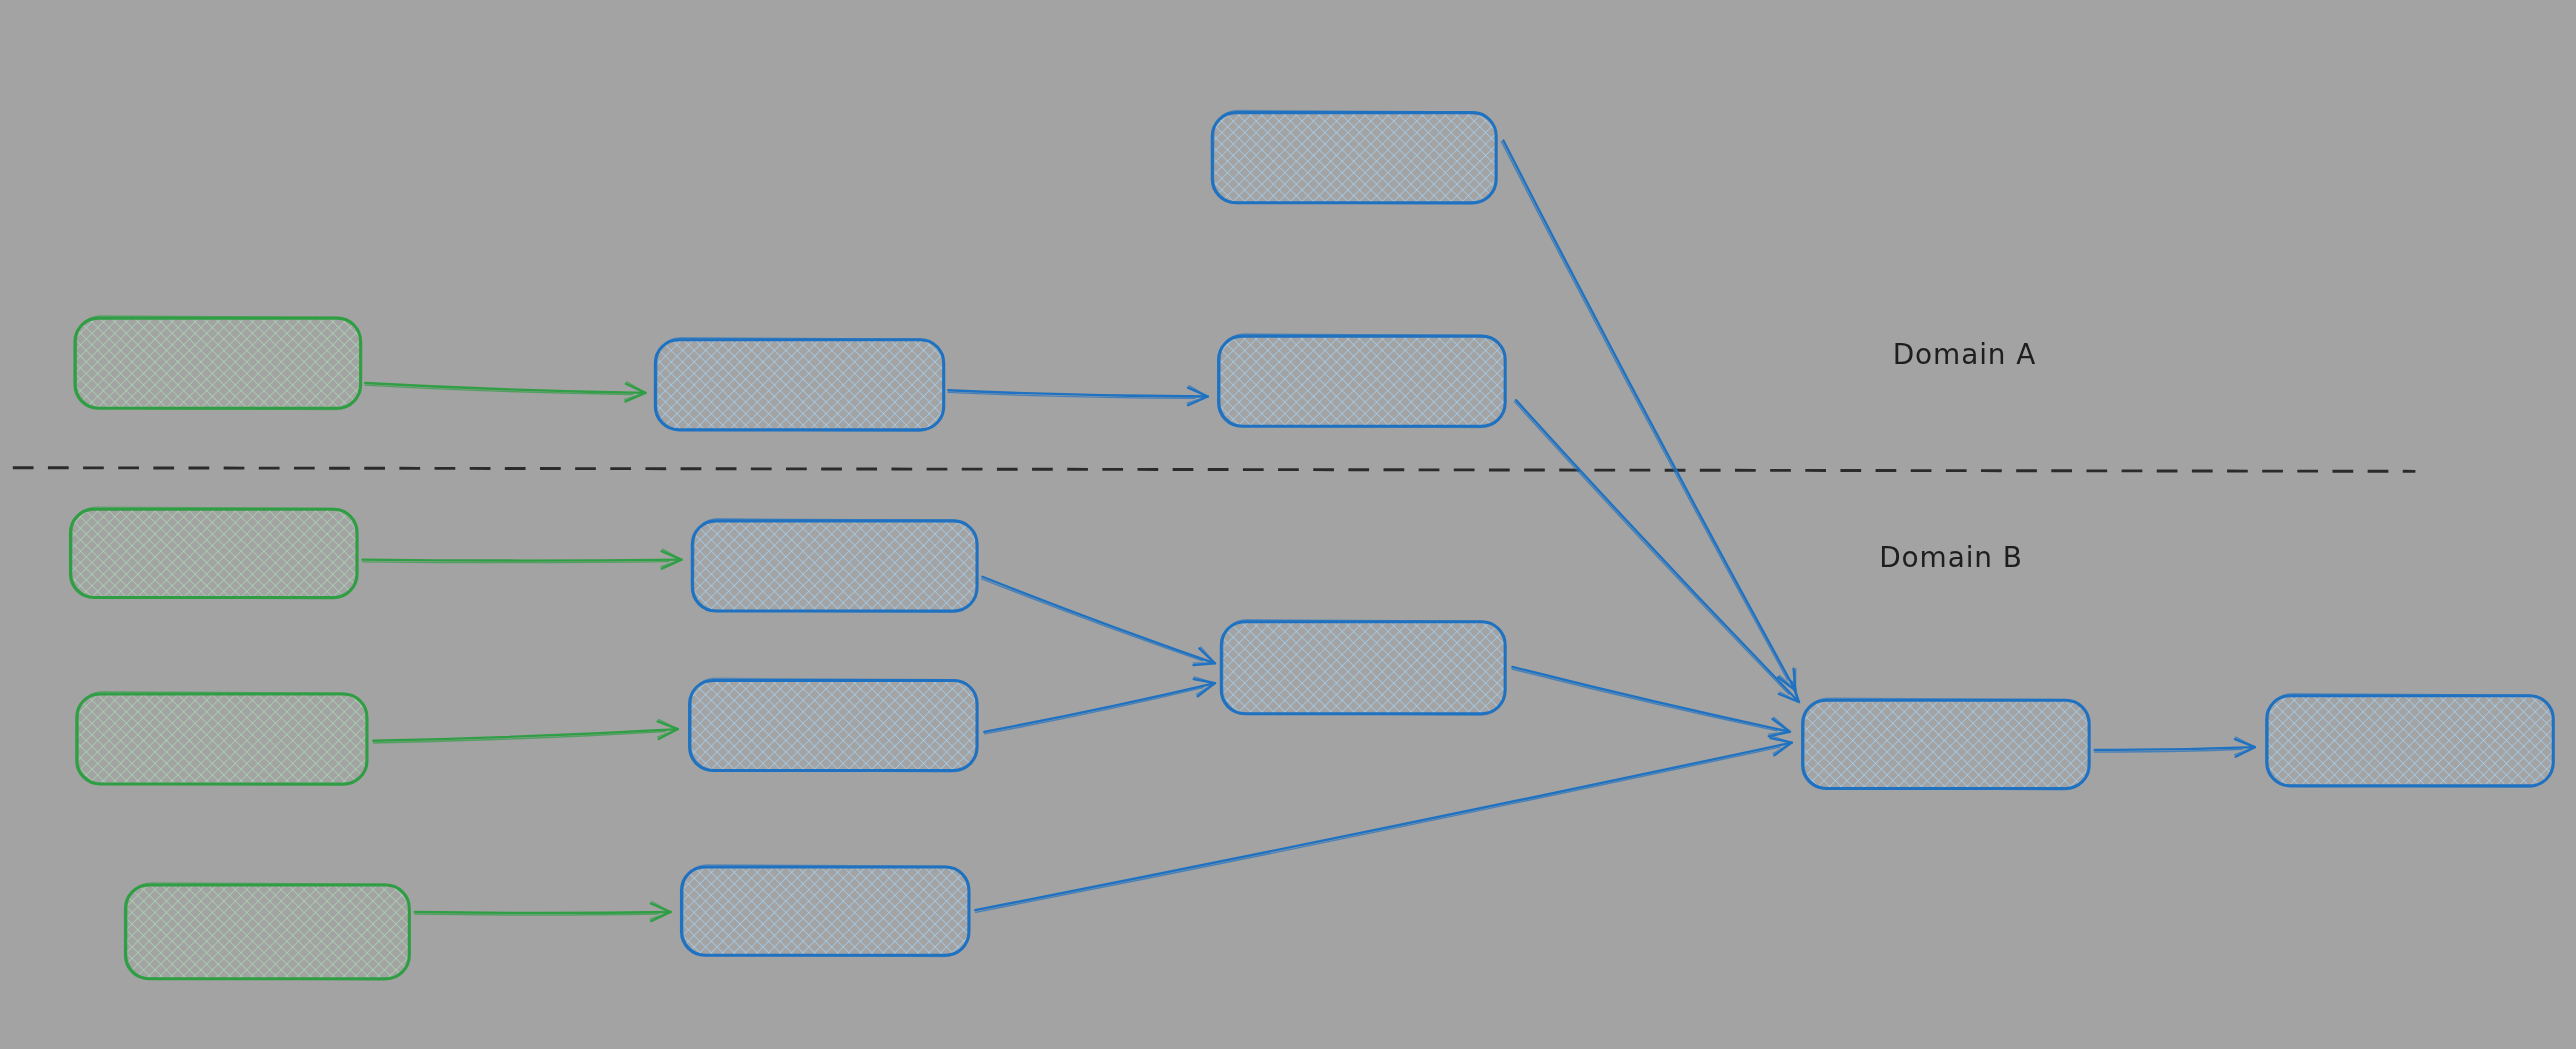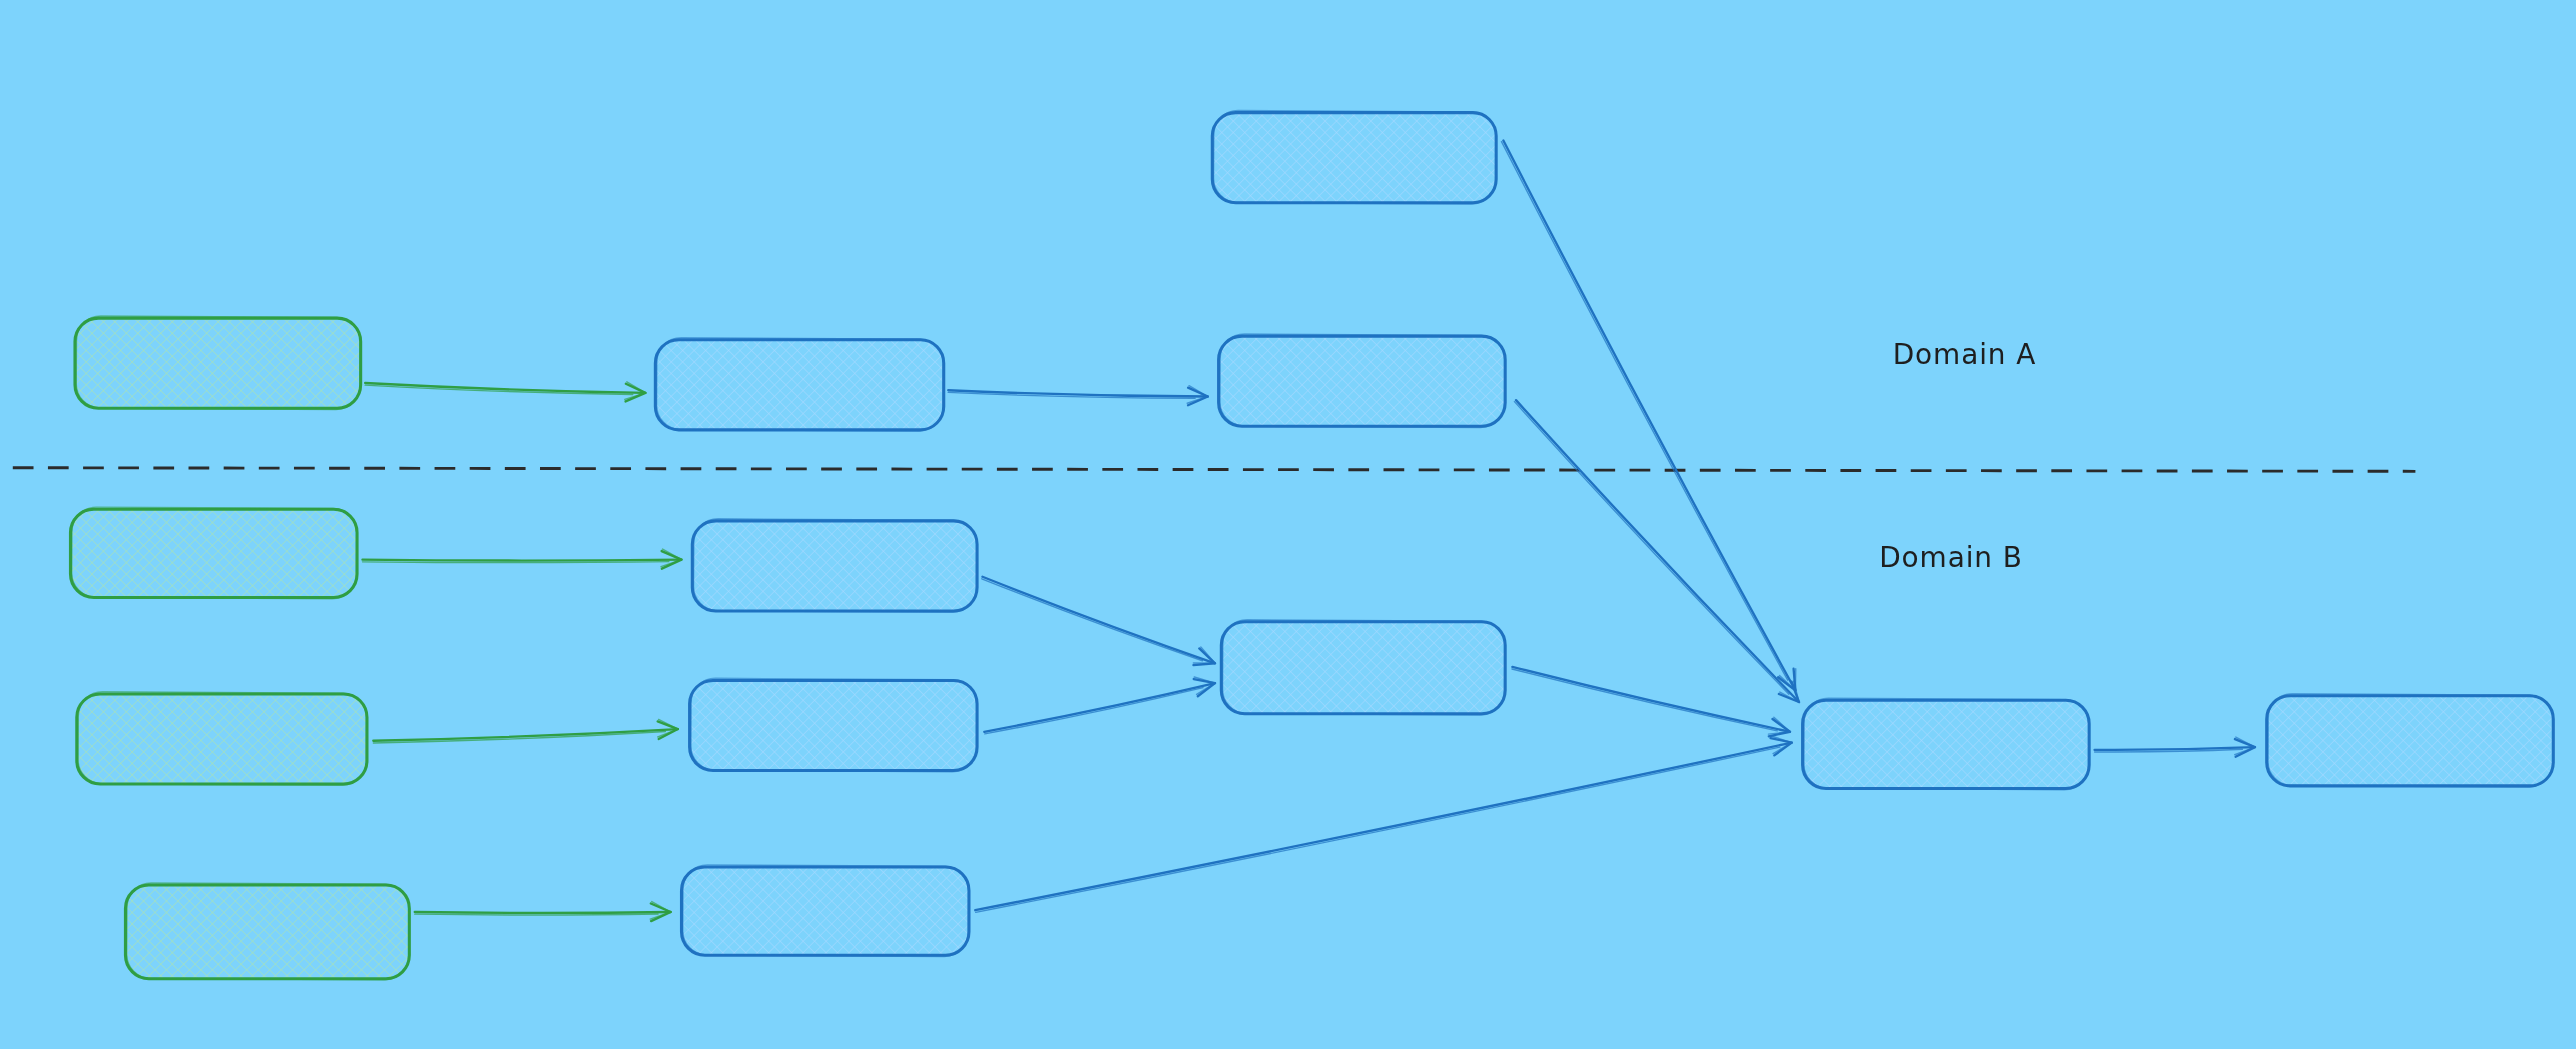--- a/index.html
+++ b/index.html
@@ -7,21 +7,21 @@
     padding: 0;
     background: #ffffff;
     width: 100%;
     height: 100%;
     overflow: hidden;
     font-family: "DejaVu Sans", "Liberation Sans", sans-serif;
   }
   .whiteboard {
     width: 100vw;
     height: 100vh;
-    background: #7dd3fc;
+    background: #a3a3a3;
   }
   svg { display: block; width: 100%; height: 100%; }
   .node-rect { cursor: pointer; }
   .edge path, .edge line { fill: none; stroke-linecap: round; stroke-linejoin: round; }
   text.diagram-label {
     font-family: "DejaVu Sans", "Liberation Sans", sans-serif;
     font-weight: 500;
     letter-spacing: 1px;
   }
 </style>

